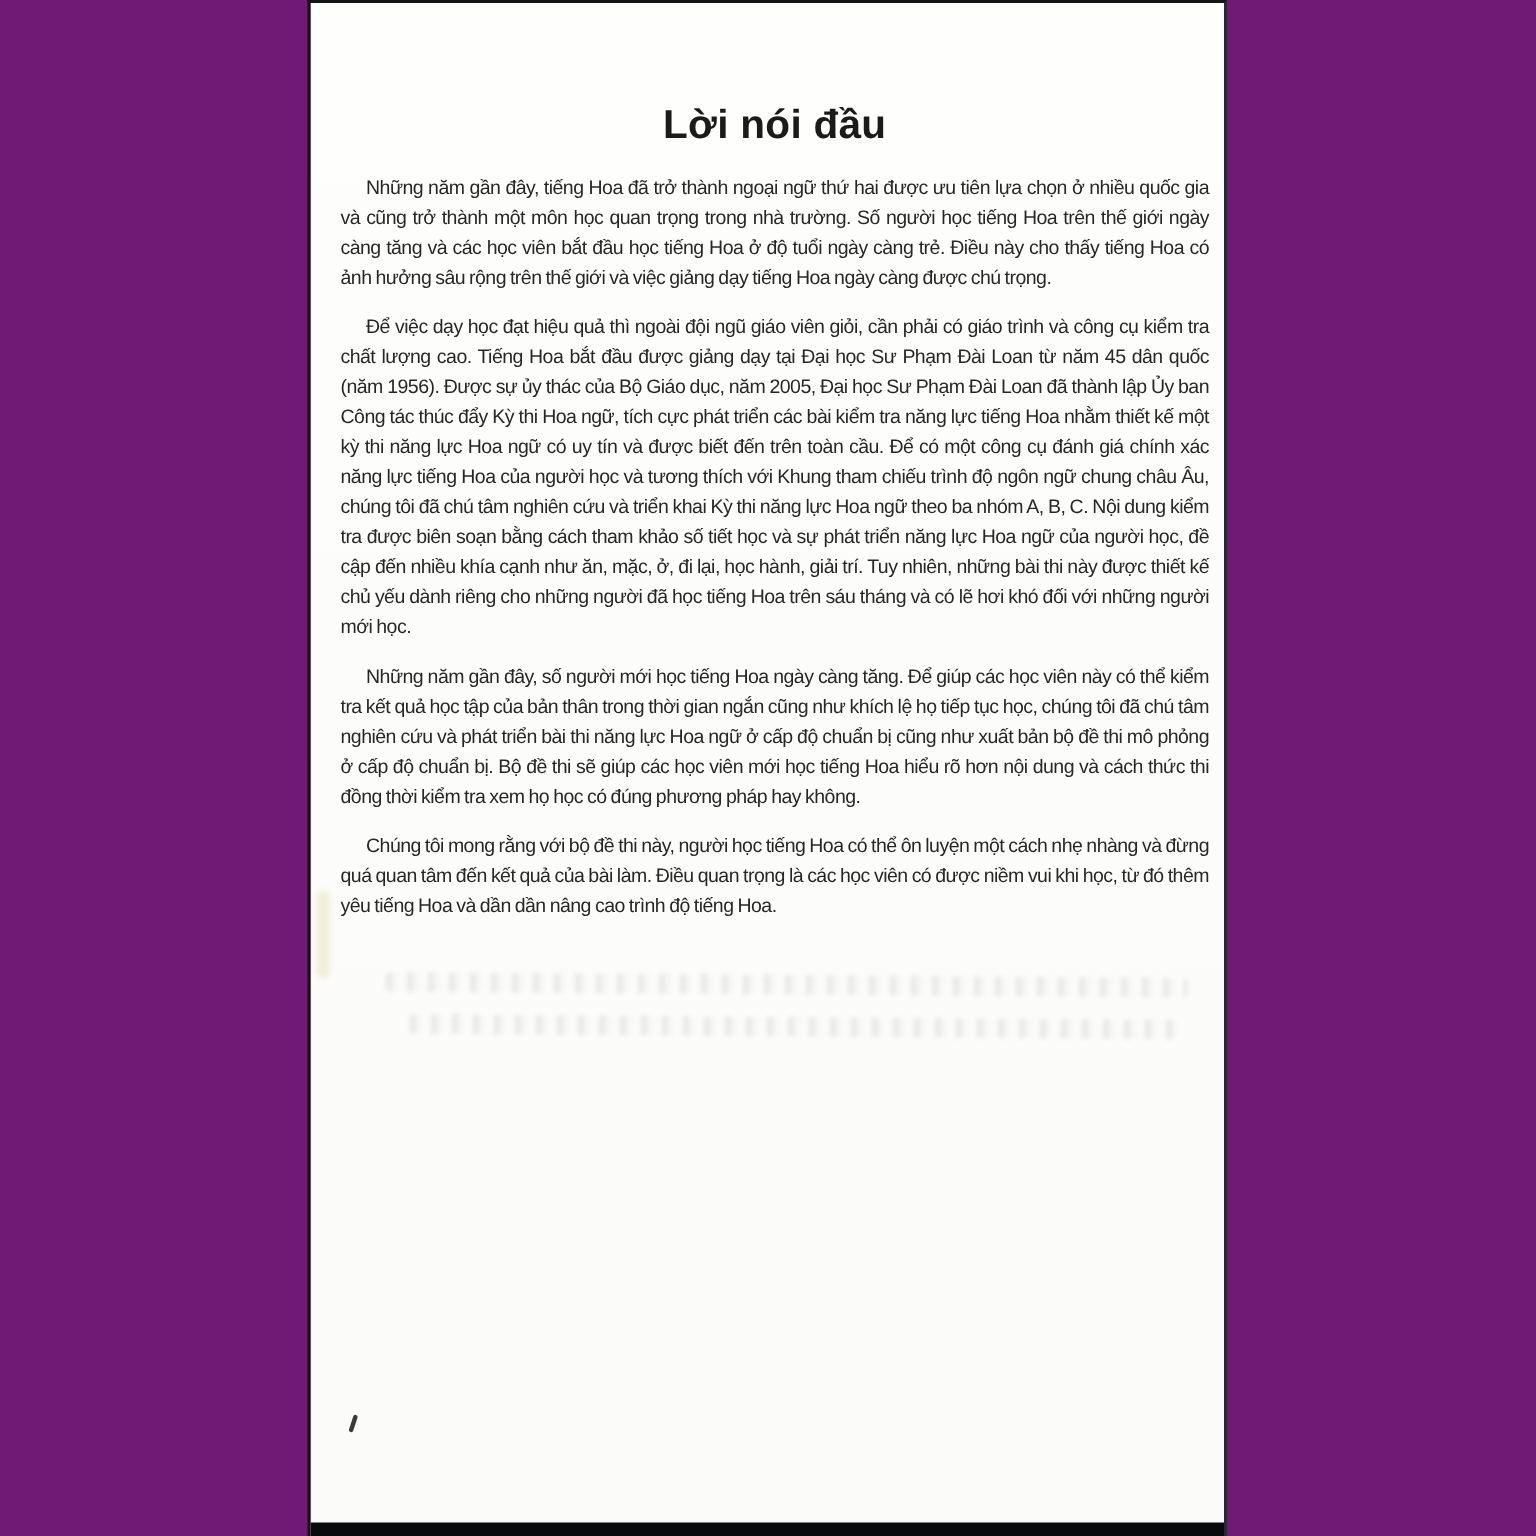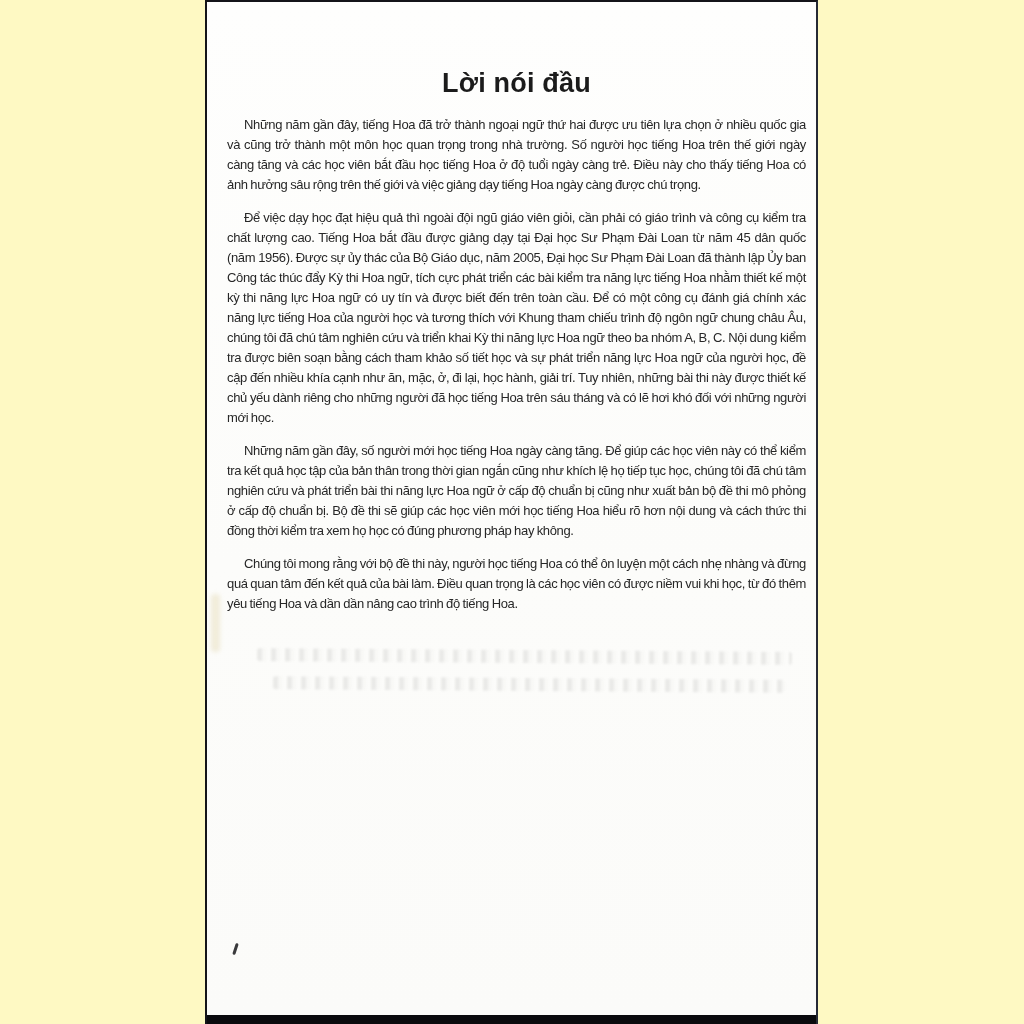--- a/index.html
+++ b/index.html
@@ -8,21 +8,21 @@
     background: #ffffff;
     width: 1024px;
     height: 1024px;
     font-family: "Liberation Sans", "DejaVu Sans", sans-serif;
     overflow: hidden;
   }
   .stage {
     position: relative;
     width: 1024px;
     height: 1024px;
-    background: #fef9c3;
+    background: #701a75;
   }
   
   .page {
     position: absolute;
     left: 205px;
     top: 0;
     width: 613px;
     height: 1024px;
     box-sizing: border-box;
     background: linear-gradient(180deg, #fefefd 0%, #fcfcfa 55%, #fbfbf9 100%);

